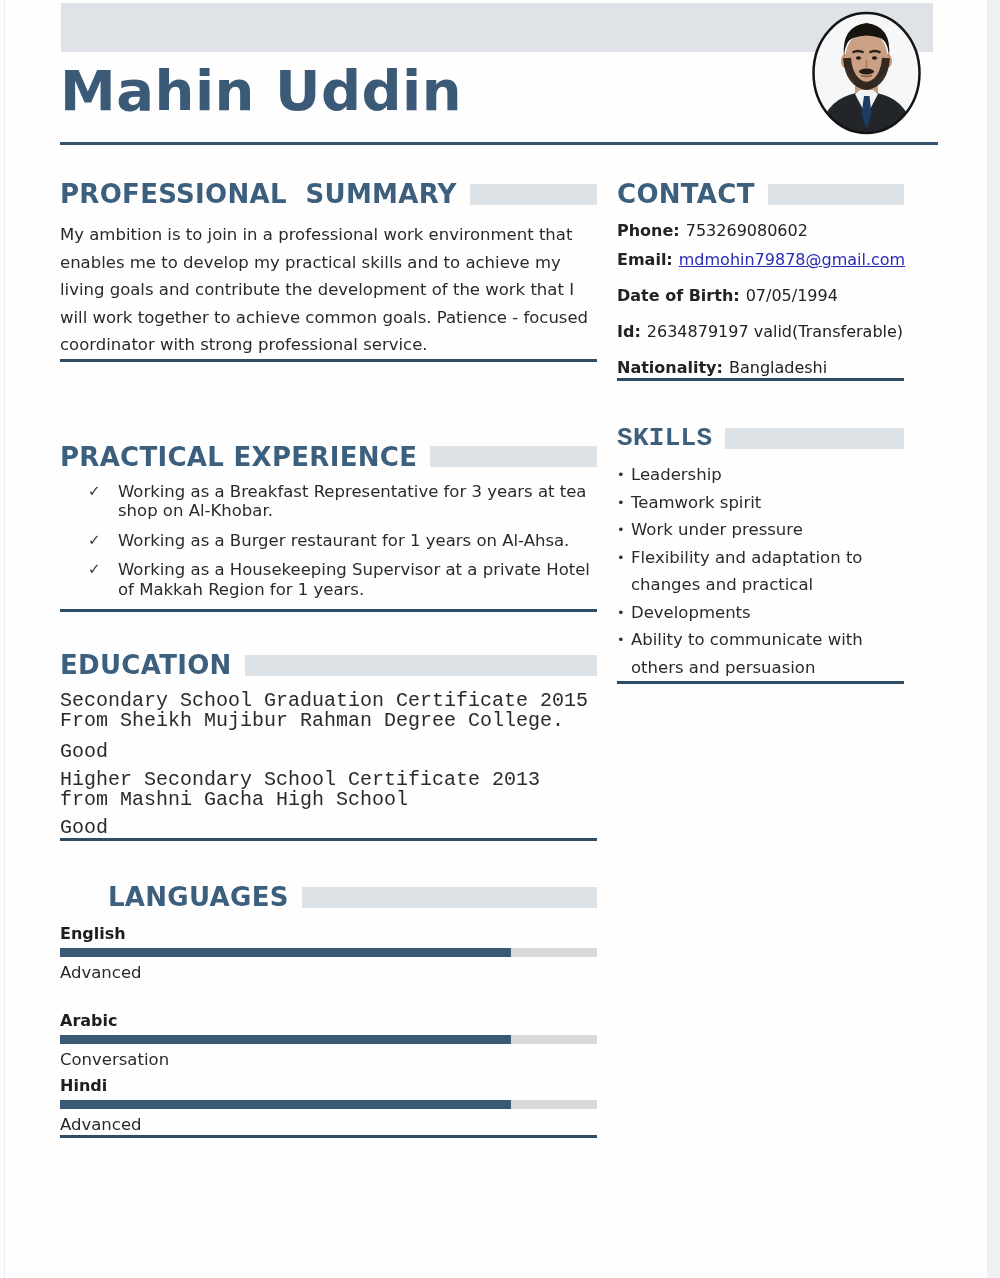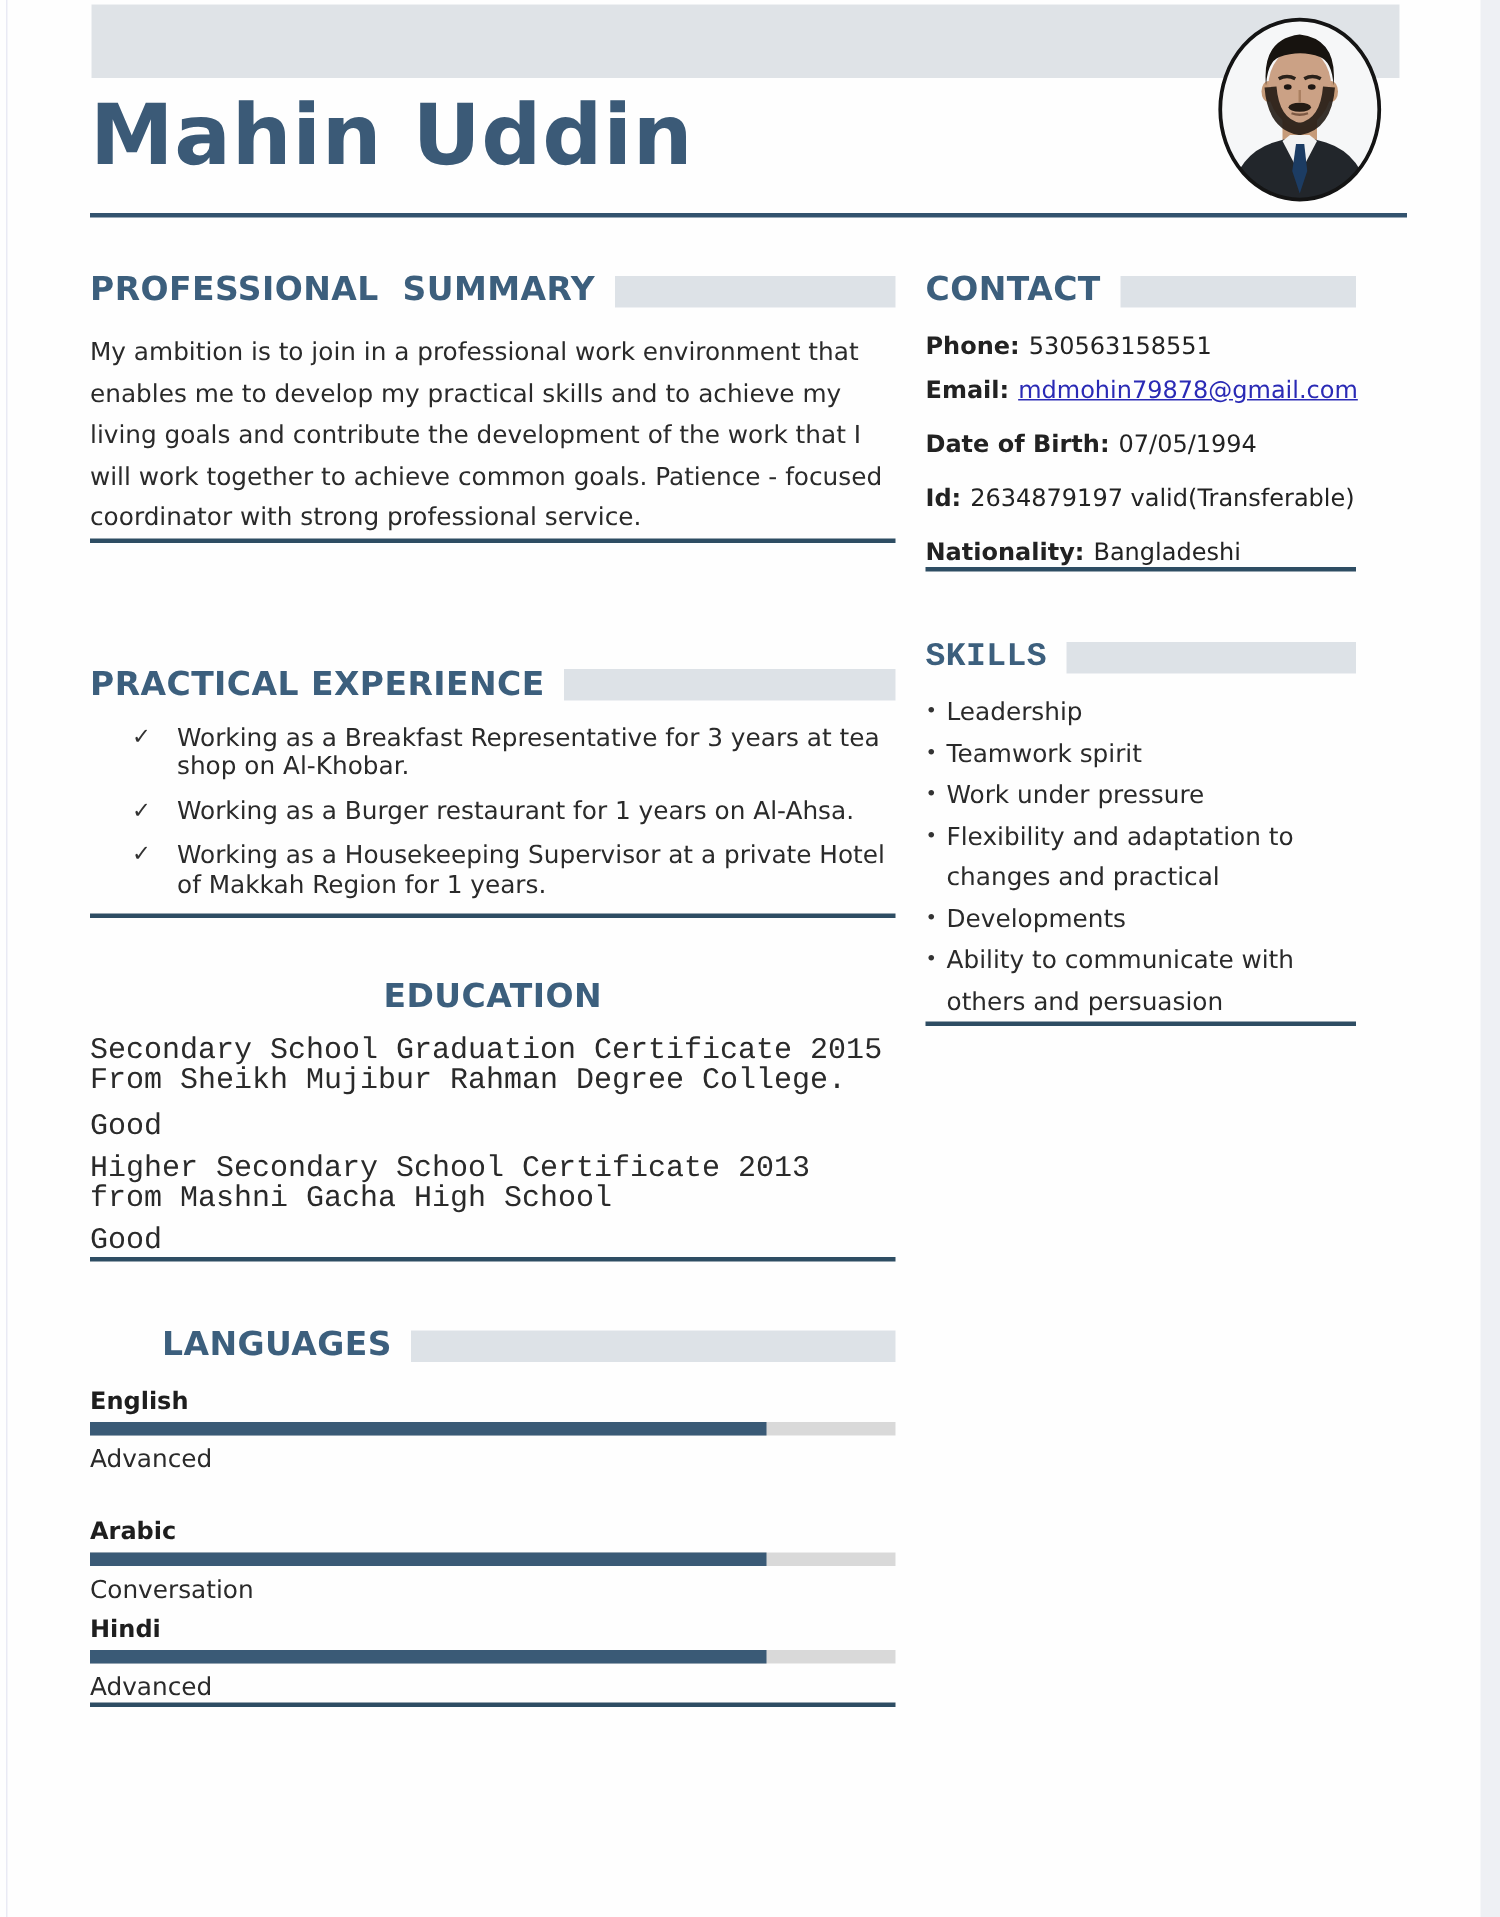--- a/index.html
+++ b/index.html
@@ -24,21 +24,21 @@
   .header-rule{position:absolute;left:60px;top:142px;width:878px;height:3px;background:#33536e;}
 
   
   .col{position:absolute;top:183px;}
   .col-left{left:60px;width:537px;}
   .col-right{left:617px;width:287px;}
 
   
   .sec-head{display:flex;align-items:center;height:22px;}
   .sec-title{
-    font-size:22px;font-weight:700;color:#3c5f7d;letter-spacing:0.3px;
+    font-size:26px;font-weight:700;color:#3c5f7d;letter-spacing:0.3px;
     white-space:pre;line-height:22px;
   }
   .sec-block{flex:1;height:21px;margin-left:13px;background:#dde2e7;}
 
   hr.rule{border:none;border-top:3px solid #2e4d63;margin:0;width:100%;}
 
   
   .summary-text{margin:16px 0 0 0;font-size:16.5px;line-height:27.5px;color:#2a2a2a;}
   .hr-1{margin-top:44px;}
 
@@ -46,21 +46,21 @@
   .sec-head.exp{margin-top:84px;}
   ul.checks{list-style:none;margin:14px 0 0 0;padding:0;}
   ul.checks li{
     position:relative;margin:0 0 10px 0;padding-left:58px;
     font-size:16.5px;line-height:19.5px;color:#2a2a2a;
   }
   ul.checks li .check{position:absolute;left:28px;top:0;font-size:15px;color:#333;}
   .hr-2{margin-top:33px;}
 
   
-  .sec-head.edu{margin-top:42px;flex-direction:column;}
+  .sec-head.edu{margin-top:42px;}
   .edu-line{margin:0;font-size:20px;line-height:20px;color:#2a2a2a;font-family:Liberation Mono, monospace;}
   .edu-0{margin-top:15px;}
   .edu-1{margin-top:11px;}
   .edu-2{margin-top:8px;}
   .edu-3{margin-top:8px;}
   .hr-3{margin-top:16px;}
 
   
   .sec-head.lang{margin-top:45px;margin-left:48px;}
   .lang-name{margin:0;font-size:16px;font-weight:700;line-height:20px;color:#1e1e1e;}
@@ -200,21 +200,21 @@
     <hr class="rule hr-4">
   </div>
 
   <div class="col col-right">
 
     <div class="sec-head">
       <span class="sec-title">CONTACT</span>
       <span class="sec-block"></span>
     </div>
     <p class="contact-row c-0">
-      <span class="c-label">Phone:</span><span>530563158551</span>
+      <span class="c-label">Phone:</span><span>753269080602</span>
     </p>
     <p class="contact-row c-1">
       <span class="c-label">Email:</span><a class="email-link">mdmohin79878@gmail.com</a>
     </p>
     <p class="contact-row c-2">
       <span class="c-label">Date of Birth:</span><span>07/05/1994</span>
     </p>
     <p class="contact-row c-3">
       <span class="c-label">Id:</span><span>2634879197 valid(Transferable)</span>
     </p>

